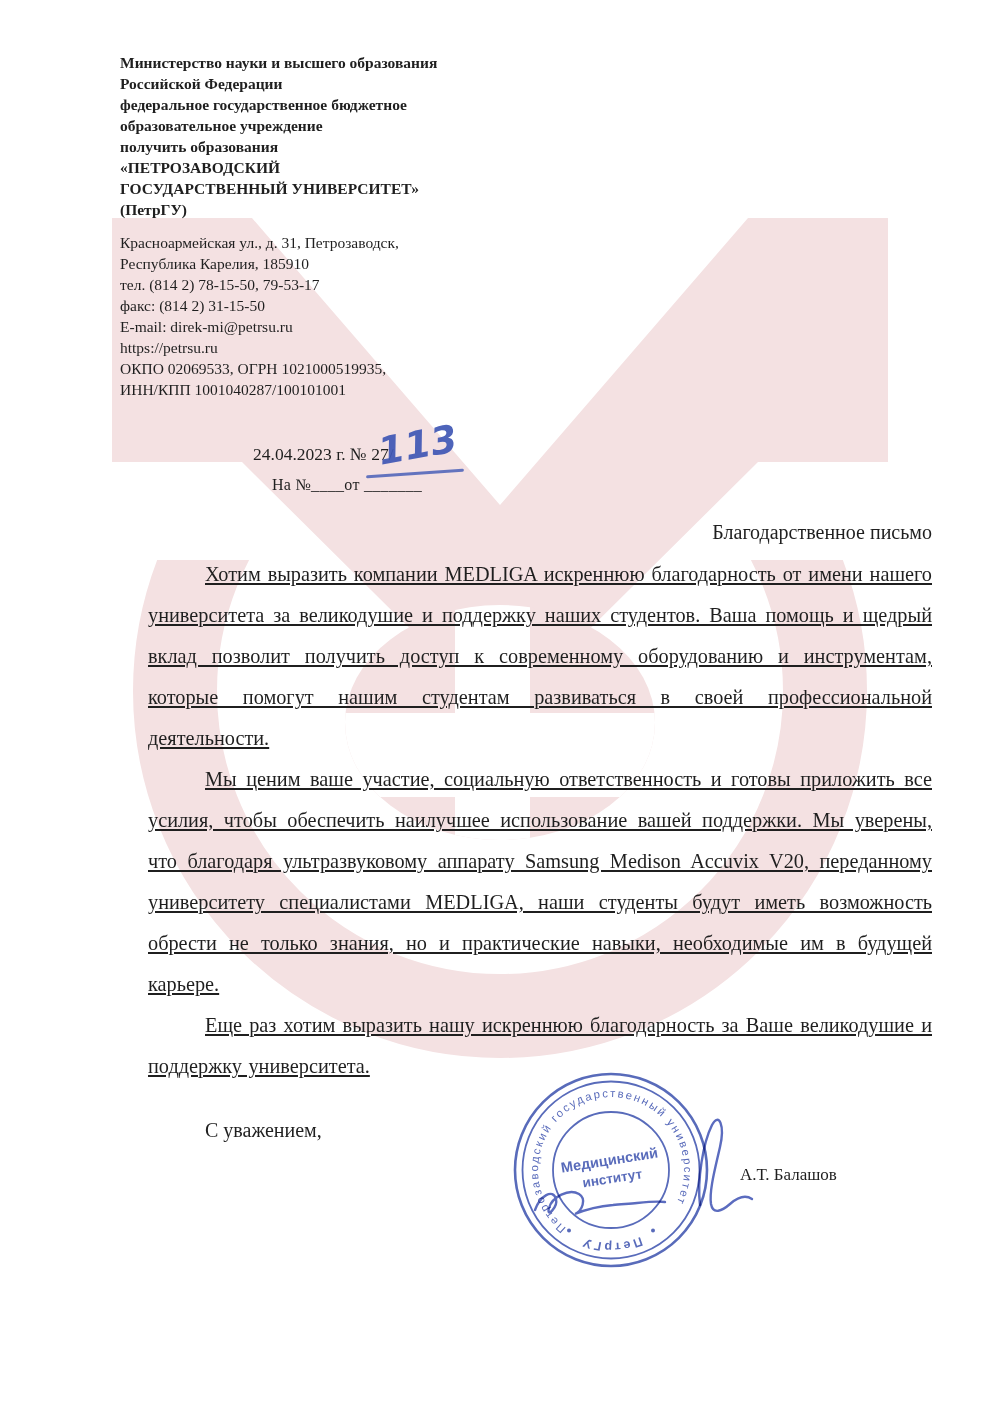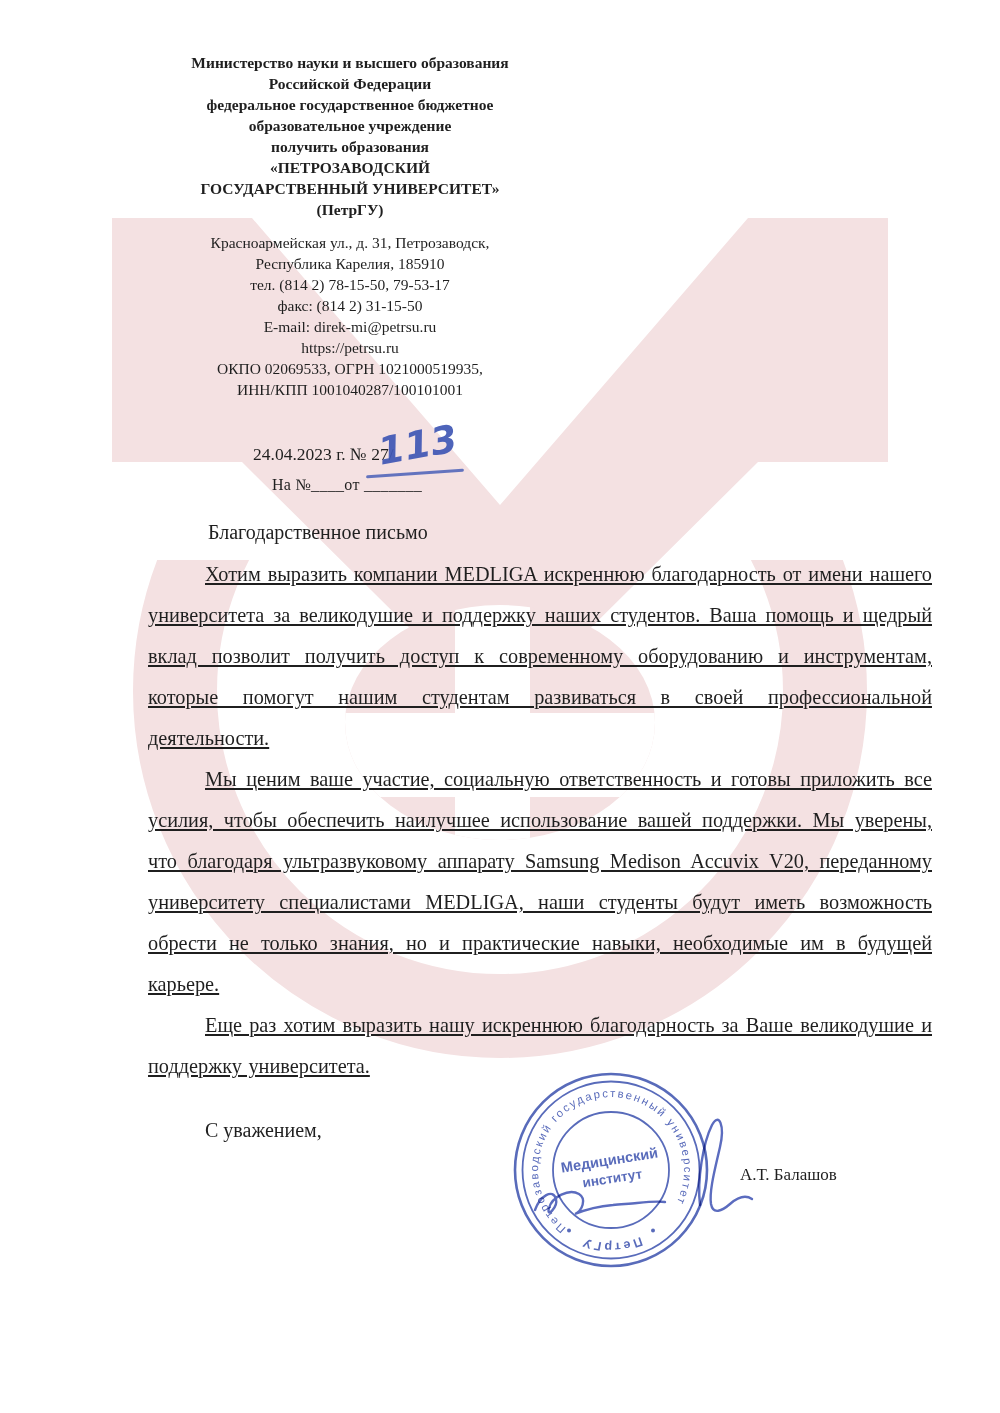--- a/index.html
+++ b/index.html
@@ -11,35 +11,35 @@
         clip-path:polygon(0px 0px,140px 0px,388px 287px,636px 0px,776px 0px,776px 244px,
                           646px 244px,388px 500px,130px 244px,0px 244px);}
   .wm-ringwrap{position:absolute;left:120px;top:560px;width:760px;height:500px;overflow:hidden;}
   .wm-ring{position:absolute;left:13px;top:-236px;width:734px;height:734px;box-sizing:border-box;
            border:84px solid #f4e1e2;border-radius:50%;}
   .wm-cross{position:absolute;left:345px;top:605px;width:310px;height:235px;background:#f4e1e2;
             border-radius:50%;overflow:hidden;}
   .wm-cross .vbar{position:absolute;left:110px;top:0;width:75px;height:100%;background:#ffffff;}
   .wm-cross .hbar{position:absolute;left:0;top:108px;width:100%;height:84px;background:#ffffff;}
   
-  .letterhead{position:absolute;left:120px;top:52px;width:460px;text-align:center;z-index:1;}
+  .letterhead{position:absolute;left:120px;top:52px;width:460px;z-index:1;}
   .lh-line{font-weight:bold;font-size:15.5px;line-height:21px;}
   .institute{margin-top:13px;font-weight:bold;font-size:17px;line-height:22px;letter-spacing:.4px;}
   .addr{margin-top:12px;}
   .addr-line{font-size:15.5px;line-height:21px;}
   
   .date-line{position:absolute;left:253px;top:444px;font-size:17.5px;z-index:1;}
   .hand-number{position:absolute;left:378px;top:423px;font-family:"DejaVu Sans",sans-serif;
                font-style:italic;font-weight:600;font-size:38px;color:#3f57b5;
                transform:rotate(-10deg);z-index:2;opacity:.92;}
   .hand-underline{position:absolute;left:366px;top:472px;width:98px;height:3px;background:#3f57b5;
                   transform:rotate(-4deg);border-radius:2px;opacity:.8;z-index:2;}
   .reply-line{position:absolute;left:272px;top:476px;font-size:16px;z-index:1;letter-spacing:.3px;}
   
-  .title{position:absolute;left:148px;top:521px;width:784px;text-align:left;text-indent:60px;
+  .title{position:absolute;left:148px;top:521px;width:784px;text-align:right;text-indent:60px;
          font-size:20px;z-index:1;}
   .body-text{position:absolute;left:148px;top:554px;width:784px;z-index:1;text-decoration:underline;}
   .body-text p{margin:0;font-size:20.3px;line-height:41px;text-align:justify;text-indent:57px;
                word-spacing:1.5px;}
   
   .closing{position:absolute;left:205px;top:1119px;font-size:20px;z-index:1;}
   .position-line{position:absolute;left:148px;top:1166px;font-size:20px;z-index:1;}
   .signer-name{position:absolute;left:740px;top:1165px;font-size:17px;z-index:1;}
   .stamp-svg{position:absolute;left:505px;top:1064px;width:212px;height:212px;z-index:3;
              mix-blend-mode:multiply;opacity:.88;}

